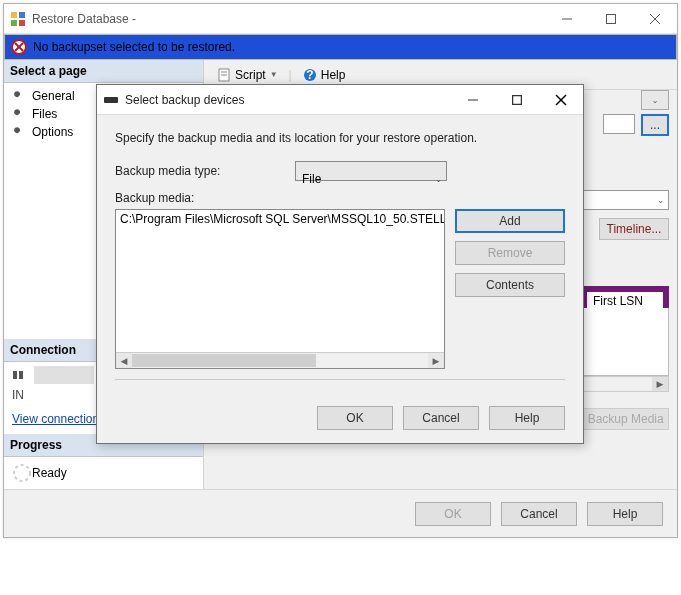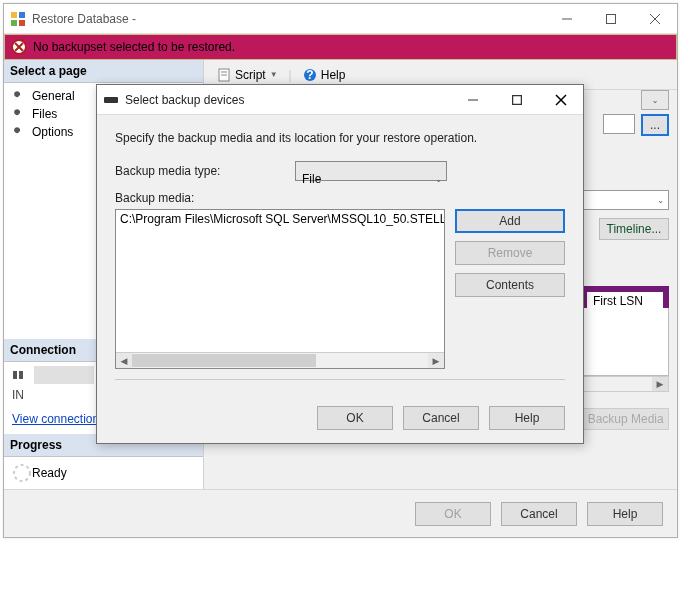--- a/index.html
+++ b/index.html
@@ -5,21 +5,21 @@
 * { box-sizing: border-box; font-family: "Segoe UI", Tahoma, sans-serif; font-size: 12px; }
 body { margin: 0; background: #fff; width: 681px; height: 595px; position: relative; overflow: hidden; }
 
 
 .main-window { position: absolute; left: 3px; top: 3px; width: 675px; height: 535px; border: 1px solid #b0b0b0; background: #fff; box-shadow: 0 0 3px rgba(0,0,0,.1); }
 .titlebar { height: 30px; background: #fff; display: flex; align-items: center; padding-left: 6px; border-bottom: 1px solid #e6e6e6; }
 .titlebar .icon-slot { width: 16px; height: 16px; margin-right: 6px; display: flex; align-items: center; justify-content: center; }
 .titlebar .title { flex: 1; color: #555; }
 .titlebar .win-btn { width: 44px; height: 29px; display: flex; align-items: center; justify-content: center; color: #555; }
 
-.warning-bar { height: 26px; background: #be185d; border: 1px solid #c8c080; margin: 0; display: flex; align-items: center; padding: 0 6px; gap: 6px; }
+.warning-bar { height: 26px; background: #1d4ed8; border: 1px solid #c8c080; margin: 0; display: flex; align-items: center; padding: 0 6px; gap: 6px; }
 .warning-bar .err-icon { width: 16px; height: 16px; }
 
 .main-body { display: flex; height: calc(100% - 30px - 26px - 48px); }
 
 .sidebar { width: 200px; border-right: 1px solid #d0d0d0; background: #fff; display: flex; flex-direction: column; }
 .side-head { background: #d9e2ef; padding: 4px 6px; font-weight: bold; border-bottom: 1px solid #c4c4c4; }
 .side-list { padding: 4px 0; }
 .side-item { display: flex; align-items: center; gap: 6px; padding: 2px 8px; color: #000; }
 .side-item .wrench { width: 14px; height: 14px; }
 
@@ -36,21 +36,21 @@
 .toolbar { height:30px; background:#f0f0f0; border-bottom:1px solid #d8d8d8; display:flex; align-items:center; padding:0 6px; gap:4px; }
 .tbtn { display:flex; align-items:center; gap:4px; padding:3px 6px; border:1px solid transparent; }
 .tbtn .drop { font-size:8px; color:#666; }
 
 .content-body { padding: 20px; position: relative; height: calc(100% - 30px); }
 .browse-btn { position:absolute; right:8px; top:24px; width:28px; height:22px; border:2px solid #1e73d6; background:#e1e1e1; text-align:center; line-height:18px; color:#333; }
 .small-combo { position:absolute; right:8px; top:0px; width:28px; height:20px; background:#e8e8e8; border:1px solid #aaa; display:flex; align-items:center; justify-content:center; }
 .dd-ar { font-size:8px; color:#555; }
 .empty-input { position:absolute; right:42px; top:24px; width:32px; height:20px; border:1px solid #999; background:#fff; }
 .wide-combo { position:absolute; right:8px; top:100px; width:88px; height:20px; background:#fff; border:1px solid #999; display:flex; align-items:center; justify-content:flex-end; padding-right:4px;}
-.btn-timeline { position:absolute; right:8px; top:128px; width:70px; height:22px; background:#e1e1e1; border:1px solid #bbb; color:#14532d; display:flex; align-items:center; justify-content:center; }
+.btn-timeline { position:absolute; right:8px; top:128px; width:70px; height:22px; background:#e1e1e1; border:1px solid #bbb; color:#7f1d1d; display:flex; align-items:center; justify-content:center; }
 
 .grid-head { position:absolute; right:8px; top:196px; width:88px; height:22px; background:#fff; border:6px solid #701a75; display:flex; align-items:center; padding:9px 6px; }
 .grid-body { position:absolute; right:8px; top:218px; width:88px; height:68px; border:1px solid #bbb; border-top:none; background:#fff; }
 .hscroll { position:absolute; right:8px; top:286px; width:88px; height:16px; background:#f0f0f0; border:1px solid #ccc; display:flex; align-items:center; justify-content:flex-end; }
 .scroll-ar { width:16px; height:14px; display:flex; align-items:center; justify-content:center; font-size:9px; color:#666; background:#e0e0e0; }
 
 .btn-verify { position:absolute; right:8px; top:318px; width:120px; height:22px; background:#e1e1e1; border:1px solid #ccc; color:#aaa; display:flex; align-items:center; justify-content:center; }
 
 .footer { height:48px; border-top:1px solid #d8d8d8; display:flex; align-items:center; justify-content:flex-end; gap:10px; padding:0 14px; background:#f0f0f0; }
 .btn { min-width:76px; height:24px; background:#e1e1e1; border:1px solid #adadad; display:flex; align-items:center; justify-content:center; color:#333; }

